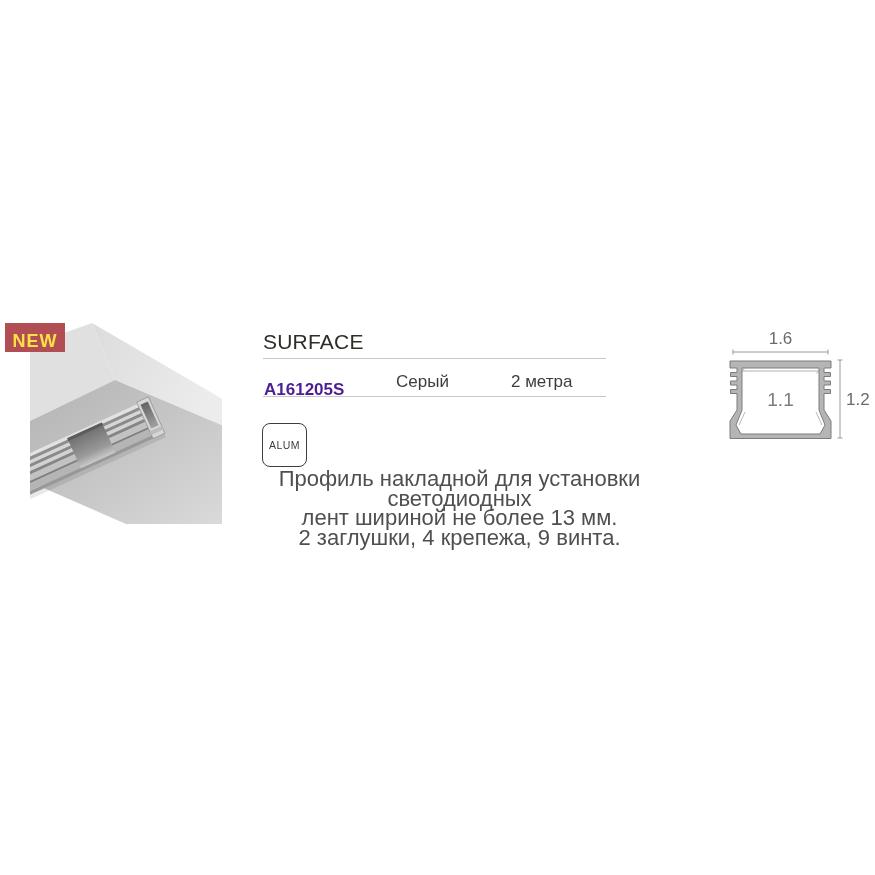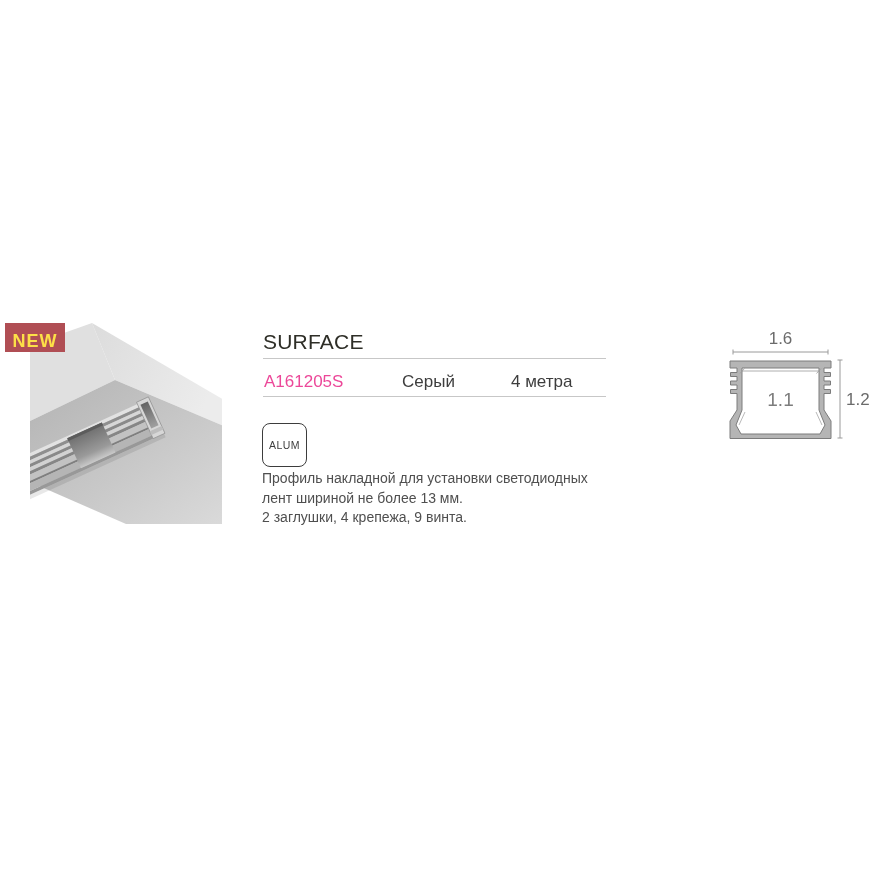--- a/index.html
+++ b/index.html
@@ -17,32 +17,32 @@
   }
   
   .title{
     position:absolute;left:263px;top:330px;width:343px;
     font-size:21px;font-weight:400;color:#2e2e27;letter-spacing:0.2px;
   }
   .rule{position:absolute;left:263px;width:343px;height:1px;background:#c7c7c7;}
   .rule-1{top:358px;}
   .rule-2{top:396px;}
   .spec-row{position:absolute;left:263px;top:372px;width:343px;height:20px;font-size:17px;color:#3d3d3d;}
-  .spec-sku{position:absolute;left:1px;top:0;font-weight:400;color:#ec4899;}
-  .spec-color{position:absolute;left:139px;top:0;}
+  .spec-sku{position:absolute;left:1px;top:8px;font-weight:700;color:#4c1d95;}
+  .spec-color{position:absolute;left:133px;top:0;}
   .spec-length{position:absolute;left:248px;top:0;}
   .alum-badge{
     position:absolute;left:262px;top:423px;width:45px;height:44px;
     border:1.5px solid #3d3d3d;border-radius:8px;box-sizing:border-box;
     display:flex;align-items:center;justify-content:center;
     font-size:10.5px;color:#3d3d3d;letter-spacing:0.4px;
   }
   .description{
     position:absolute;left:262px;top:469px;width:395px;
-    font-size:14px;line-height:19.5px;color:#4f4f4f;
+    font-size:22px;line-height:19.5px;color:#4f4f4f;text-align:center;
   }
   
   .drawing{position:absolute;left:715px;top:320px;width:160px;height:135px;}
   .dim-text{font-size:17px;fill:#6b6b6b;}
   .dim-text-inner{font-size:19px;fill:#7d7d7d;}
 </style>
 </head>
 <body>
 
 <div class="canvas">
@@ -96,21 +96,21 @@
 
   <div class="new-badge" style="background:#b04e54">
     <span>NEW</span>
   </div>
 
   <div class="title">SURFACE</div>
   <div class="rule rule-1"></div>
   <div class="spec-row">
     <span class="spec-sku">A161205S</span>
     <span class="spec-color">Серый</span>
-    <span class="spec-length">4 метра</span>
+    <span class="spec-length">2 метра</span>
   </div>
   <div class="rule rule-2"></div>
 
   <div class="alum-badge">
     <span>ALUM</span>
   </div>
 
   <div class="description">
     <div>Профиль накладной для установки светодиодных</div>
     <div>лент шириной не более 13 мм.</div>

